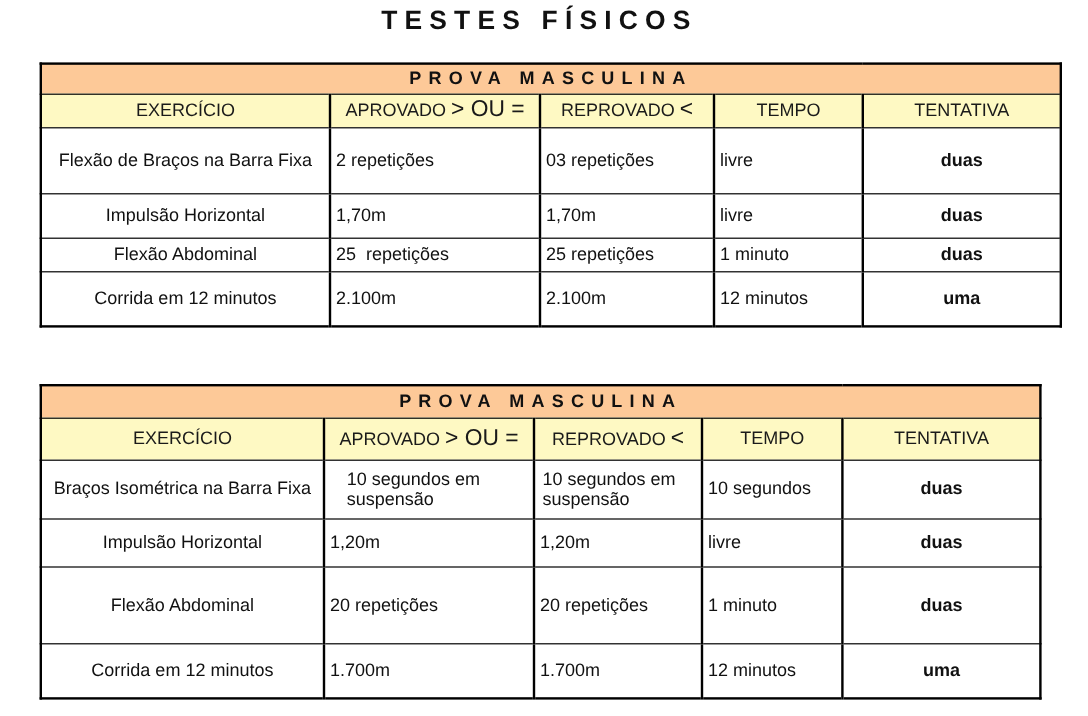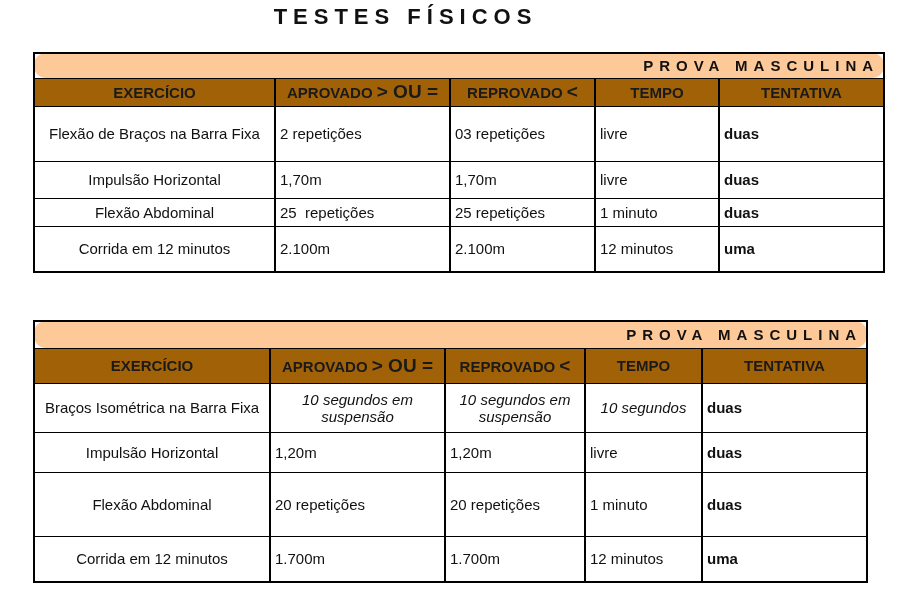--- a/index.html
+++ b/index.html
@@ -1,31 +1,31 @@
 <!DOCTYPE html>
 <html><head>
 <meta charset="utf-8">
 <style>
   html, body { margin:0; padding:0; background:#ffffff; }
   body { width:907px; height:597px; position:relative; overflow:hidden;
          font-family:"Liberation Sans", sans-serif; color:#111; }
   .page-title { position:absolute; top:4px; left:0; width:811px; text-align:center;
-                font-size:22px; font-weight:bold; letter-spacing:6px; color:#111; }
+                font-size:22px; font-weight:bold; letter-spacing:6px; color:#111;padding-left:44px; }
   table.t { position:absolute; border-collapse:collapse; table-layout:fixed; }
   table.t td { border:1px solid #000; padding:0 4px; font-size:15px; vertical-align:middle; line-height:17px; }
   table.t { border:2px solid #000; }
-  .title-row td { background:#fdc998; text-align:right; font-weight:bold; font-size:17px;
-                  letter-spacing:6px; color:#111; border-bottom:2px solid #000;border-radius:12px; }
-  .head-row td { background:#a16207; text-align:center; font-weight:bold; font-size:14px; color:#1a1a1a; }
+  .title-row td { background:#fdc998; text-align:center; font-weight:bold; font-size:17px;
+                  letter-spacing:6px; color:#111; border-bottom:2px solid #000; }
+  .head-row td { background:#fef9c3; text-align:center; font-weight:normal; font-size:14px; color:#1a1a1a; }
   .head-row td .sym { font-size:19px; }
   .head-row td { border-bottom:2px solid #000; }
   td.c-ex { text-align:center; }
   td.c-l  { text-align:left; padding-left:20px; }
-  td.c-t  { font-weight:bold; font-size:17px; }
-  td.c-c  { text-align:center;font-style:italic; }
+  td.c-t  { text-align:center; font-weight:bold; font-size:17px; }
+  td.c-c  { text-align:left; }
   td.vb { border-right:2px solid #000 !important; }
 </style>
 </head>
 <body>
 
 <div class="page-title">TESTES FÍSICOS</div>
 
 <table class="t" style="left:33px; top:52px; width:850px;">
   <colgroup>
     <col style="width:241px">

